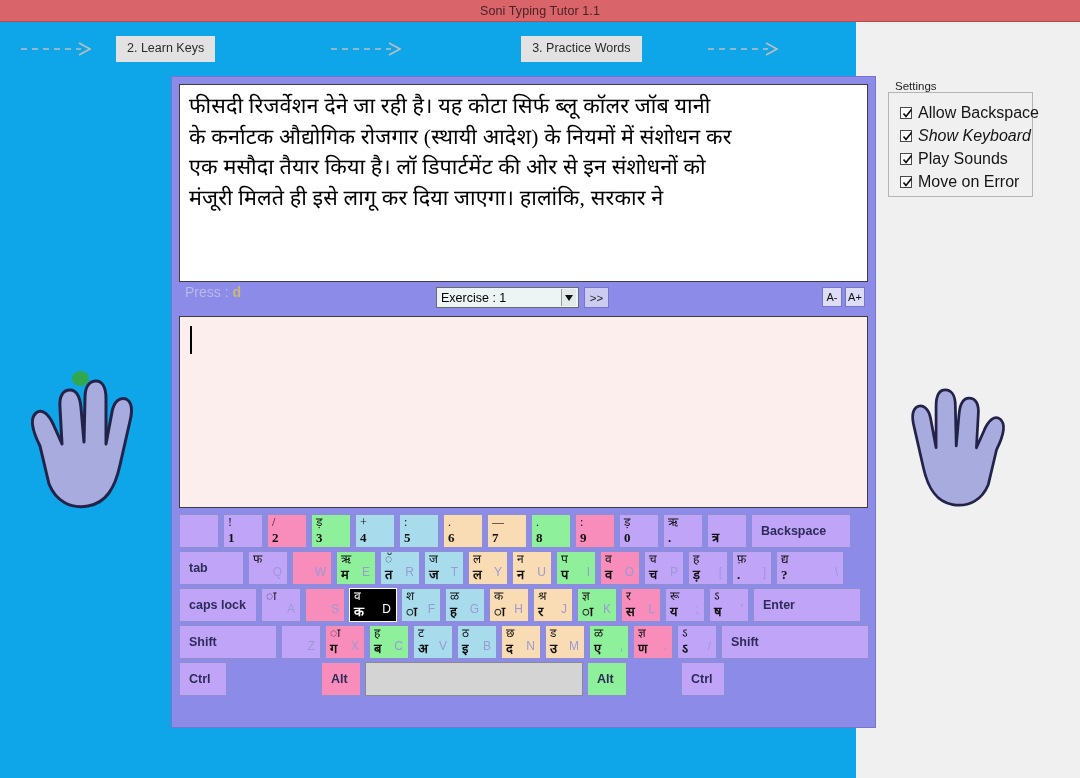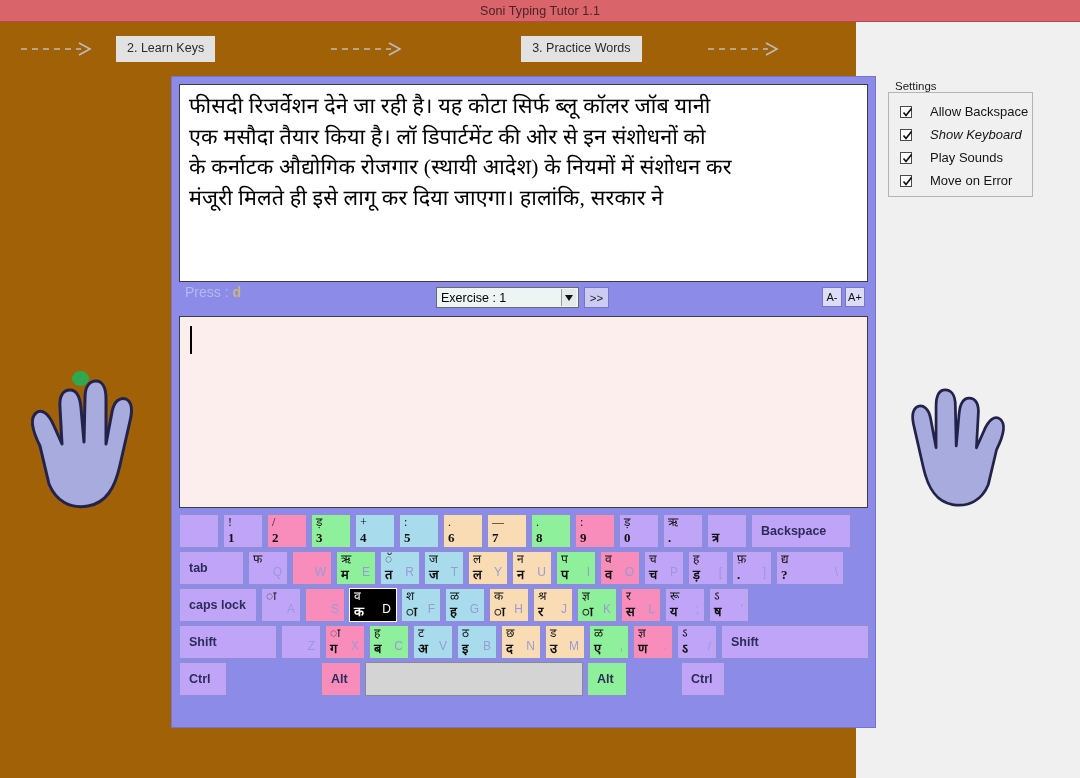--- a/index.html
+++ b/index.html
@@ -3,21 +3,21 @@
 <meta charset="utf-8">
 <style>
   * { box-sizing: border-box; }
   html, body {
     margin: 0; padding: 0;
     width: 1080px; height: 778px;
     background: #f0f0f0;
     font-family: "Liberation Sans", sans-serif;
     overflow: hidden;
   }
-  #app { position: relative; width: 856px; height: 778px; background: #a16207; }
+  #app { position: relative; width: 856px; height: 778px; background: #0ea5e9; }
 
   
   .titlebar {
     position: absolute; left: 0; top: 0; width: 1080px; height: 22px;
     background: #d9646a;
     border-bottom: 1px solid #b9474d;
     display: flex; align-items: center; justify-content: center;
   }
   .titlebar .title {
     font-size: 12.5px; color: #4a2326; letter-spacing: .1px;
@@ -192,21 +192,21 @@
   }
   .setting-row {
     position: absolute; left: 0; display: flex; align-items: center; gap: 6px;
     padding-left: 6px;
   }
   .cbx {
     width: 12px; height: 12px; background: #fff; border: 1px solid #4a4a4a;
     position: relative; flex: none;
   }
   .cbx svg { position: absolute; left: 1px; top: 0px; }
-  .setting-label { font-size: 13px; color: #151515; white-space: nowrap; margin-left: 12px; }
+  .setting-label { font-size: 16px; color: #151515; white-space: nowrap; }
 </style>
 </head>
 <body>
 
 <div id="app">
 
   <div class="titlebar">
     <span class="title">Soni Typing Tutor 1.1</span>
   </div>
 
@@ -230,22 +230,22 @@
           <line x1="2" y1="7" x2="62" y2="7" stroke="#bdbdbd" stroke-width="1.6" stroke-dasharray="6,5"></line>
           <polyline points="60,1 71,7 60,13" fill="none" stroke="#bdbdbd" stroke-width="1.6"></polyline>
         </svg>
     </div>
   </div>
 
   <div class="panel">
 
     <div class="lessonbox" id="lessonbox">
         <div class="lesson-line"><span>फीसदी रिजर्वेशन देने जा रही है। यह कोटा सिर्फ ब्लू कॉलर जॉब यानी</span></div>
+        <div class="lesson-line"><span>के कर्नाटक औद्योगिक रोजगार (स्थायी आदेश) के नियमों में संशोधन कर</span></div>
         <div class="lesson-line"><span>एक मसौदा तैयार किया है। लॉ डिपार्टमेंट की ओर से इन संशोधनों को</span></div>
-        <div class="lesson-line"><span>के कर्नाटक औद्योगिक रोजगार (स्थायी आदेश) के नियमों में संशोधन कर</span></div>
         <div class="lesson-line"><span>मंजूरी मिलते ही इसे लागू कर दिया जाएगा। हालांकि, सरकार ने</span></div>
       </div>
 
     <div class="controls">
       <span class="press-label"><span>Press : </span><span class="press-key">d</span></span>
       <div class="ctl-center">
         <div class="exercise-select">
           <span>Exercise : 1</span>
           <span class="caret">
             <svg width="8" height="6" viewBox="0 0 8 6">
@@ -435,20 +435,23 @@
           <div class="key" style="width: 40px; background: rgb(192, 164, 248);">
             <span class="hi-top">रू</span>
             <span class="hi-bot">य</span>
             <span class="lat">;</span>
           </div>
           <div class="key" style="width: 40px; background: rgb(192, 164, 248);">
             <span class="hi-top">ऽ</span>
             <span class="hi-bot">ष</span>
             <span class="lat">'</span>
           </div>
+          <div class="key" style="width: 108px; background: rgb(192, 164, 248);">
+            <span class="wordlbl">Enter</span>
+          </div>
         </div>
         <div class="krow r4">
           <div class="key" style="width: 98px; background: rgb(192, 164, 248);">
             <span class="wordlbl">Shift</span>
           </div>
           <div class="key" style="width: 40px; background: rgb(192, 164, 248);">
             <span class="lat">Z</span>
           </div>
           <div class="key" style="width: 40px; background: rgb(248, 140, 186);">
             <span class="hi-top">ा</span>

